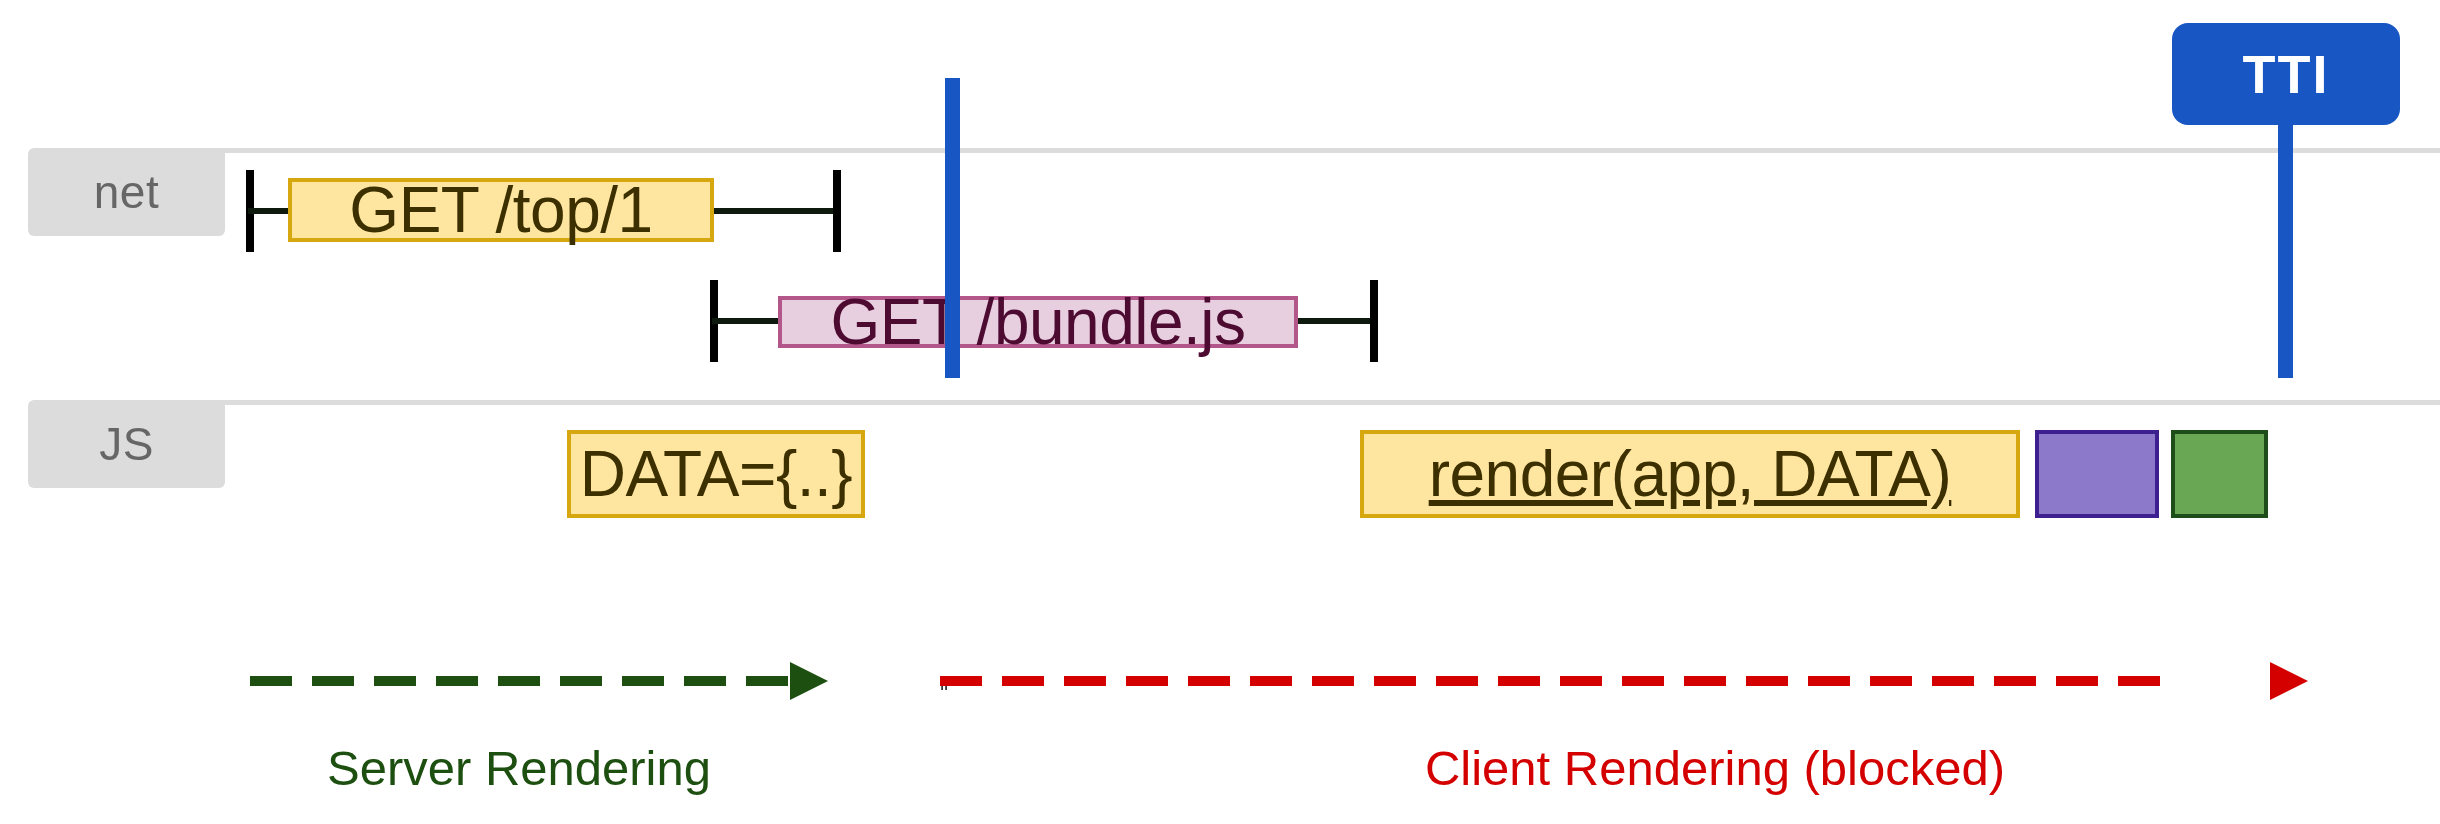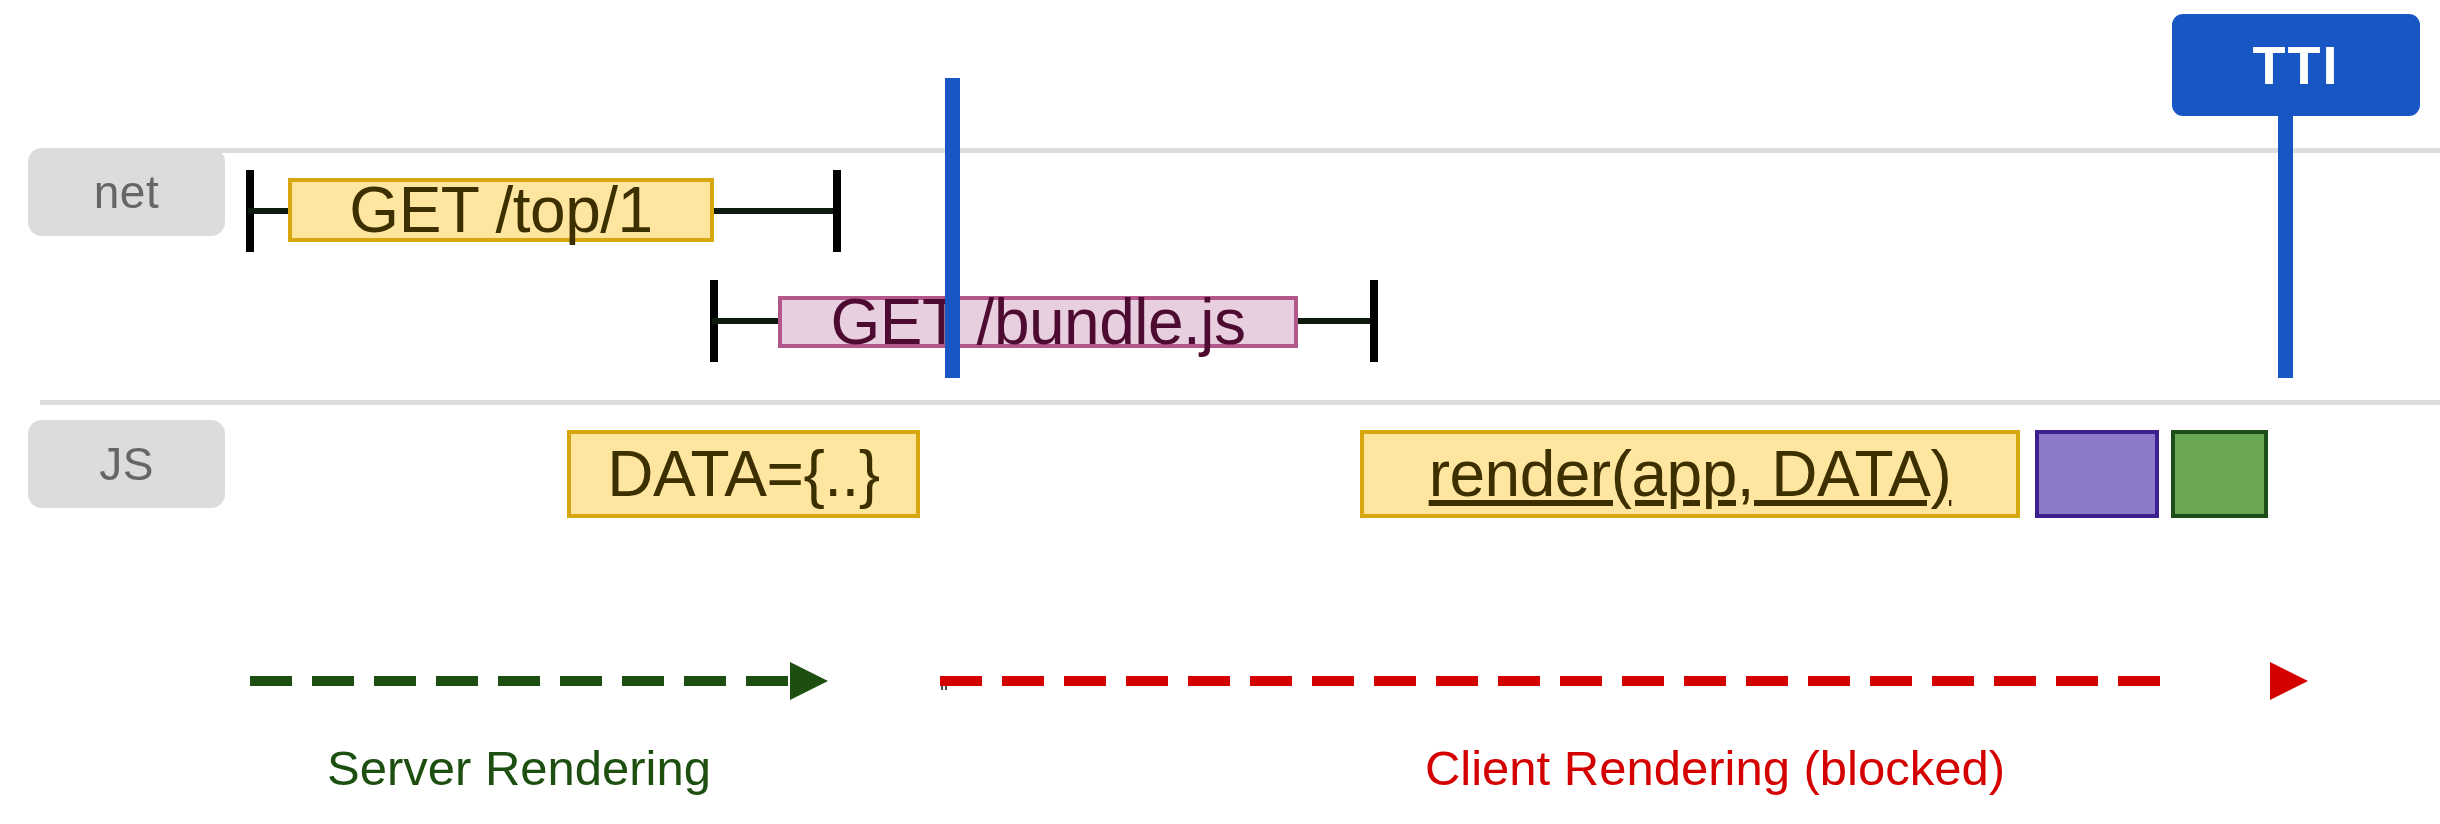--- a/index.html
+++ b/index.html
@@ -27,30 +27,30 @@
     height: 5px;
     background: #dcdcdc;
   }
   #rule-net  { top: 148px; }
   #rule-js   { top: 400px; }
 
   
   .lane-pill {
     position: absolute;
     background: #dcdcdc;
-    border-radius: 14px;
+    border-radius: 6px;
     color: #666666;
     font-size: 46px;
     line-height: 88px;
     text-align: center;
     letter-spacing: 0.5px;
     white-space: nowrap;
   }
   #pill-net { left: 28px; top: 148px; width: 197px; height: 88px; }
-  #pill-js  { left: 28px; top: 420px; width: 197px; height: 88px; }
+  #pill-js  { left: 28px; top: 400px; width: 197px; height: 88px; }
 
   
   .task {
     position: absolute;
     box-sizing: border-box;
     border-width: 4px;
     border-style: solid;
     display: flex;
     align-items: center;
     justify-content: center;
@@ -147,32 +147,32 @@
   <div class="whisk-cap" style="left:246px; top:170px; height:82px;"></div>
   <div class="whisk-line" style="left:248px; top:208px; width:590px;"></div>
   <div class="whisk-cap" style="left:833px; top:170px; height:82px;"></div>
   <div class="task yellow" style="left:288px; top:178px; width:426px; height:64px;">GET /top/1</div>
 
   <div class="whisk-cap" style="left:710px; top:280px; height:82px;"></div>
   <div class="whisk-line" style="left:712px; top:318px; width:663px;"></div>
   <div class="whisk-cap" style="left:1370px; top:280px; height:82px;"></div>
   <div class="task pink" style="left:778px; top:296px; width:520px; height:52px;">GET /bundle.js</div>
 
-  <div class="task yellow" style="left:567px; top:430px; width:353px; height:88px;">DATA={..}</div>
+  <div class="task yellow" style="left:567px; top:430px; width:298px; height:88px;">DATA={..}</div>
 
   <div class="task yellow" style="left:1360px; top:430px; width:660px; height:88px;text-decoration:underline;">render(app, DATA)</div>
 
   <div class="task purple" style="left:2035px; top:430px; width:124px; height:88px;"></div>
 
   <div class="task green" style="left:2171px; top:430px; width:97px; height:88px;"></div>
 
   <div class="marker-line" style="left:945px; top:78px; height:300px;"></div>
 
   <div class="marker-line" style="left:2278px; top:78px; height:300px;"></div>
-  <div class="marker-badge" style="left:2172px; top:14px; width:248px; height:102px;border-radius:11px;">TTI</div>
+  <div class="marker-badge" style="left:2172px; top:23px; width:228px; height:102px;">TTI</div>
 
   <div class="phase-dash" style="left:250px; top:676px;">
     <div class="seg" style="left:0px;   width:42px; background:#1d5010;"></div>
     <div class="seg" style="left:62px;  width:42px; background:#1d5010;"></div>
     <div class="seg" style="left:124px; width:42px; background:#1d5010;"></div>
     <div class="seg" style="left:186px; width:42px; background:#1d5010;"></div>
     <div class="seg" style="left:248px; width:42px; background:#1d5010;"></div>
     <div class="seg" style="left:310px; width:42px; background:#1d5010;"></div>
     <div class="seg" style="left:372px; width:42px; background:#1d5010;"></div>
     <div class="seg" style="left:434px; width:42px; background:#1d5010;"></div>

